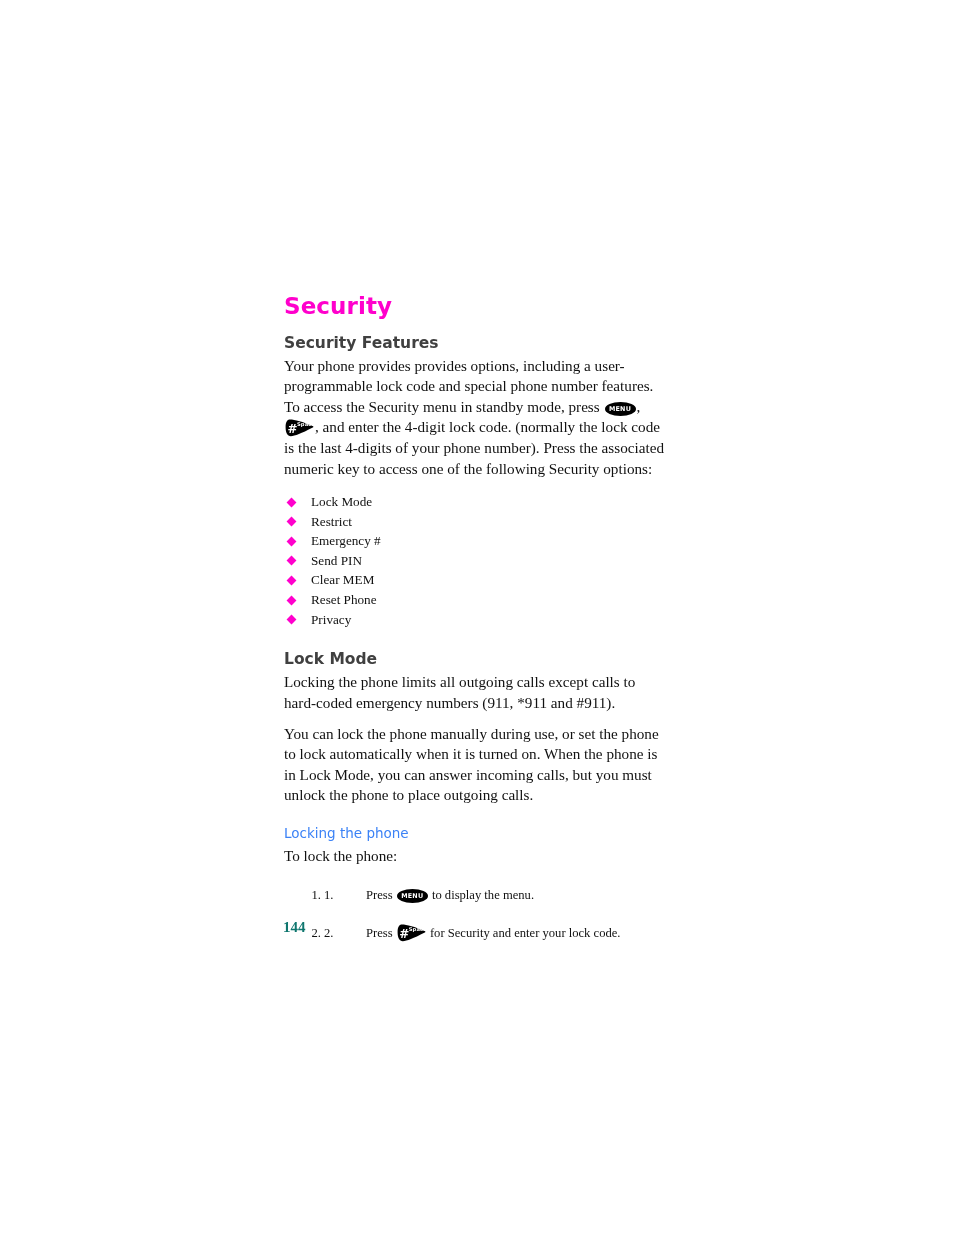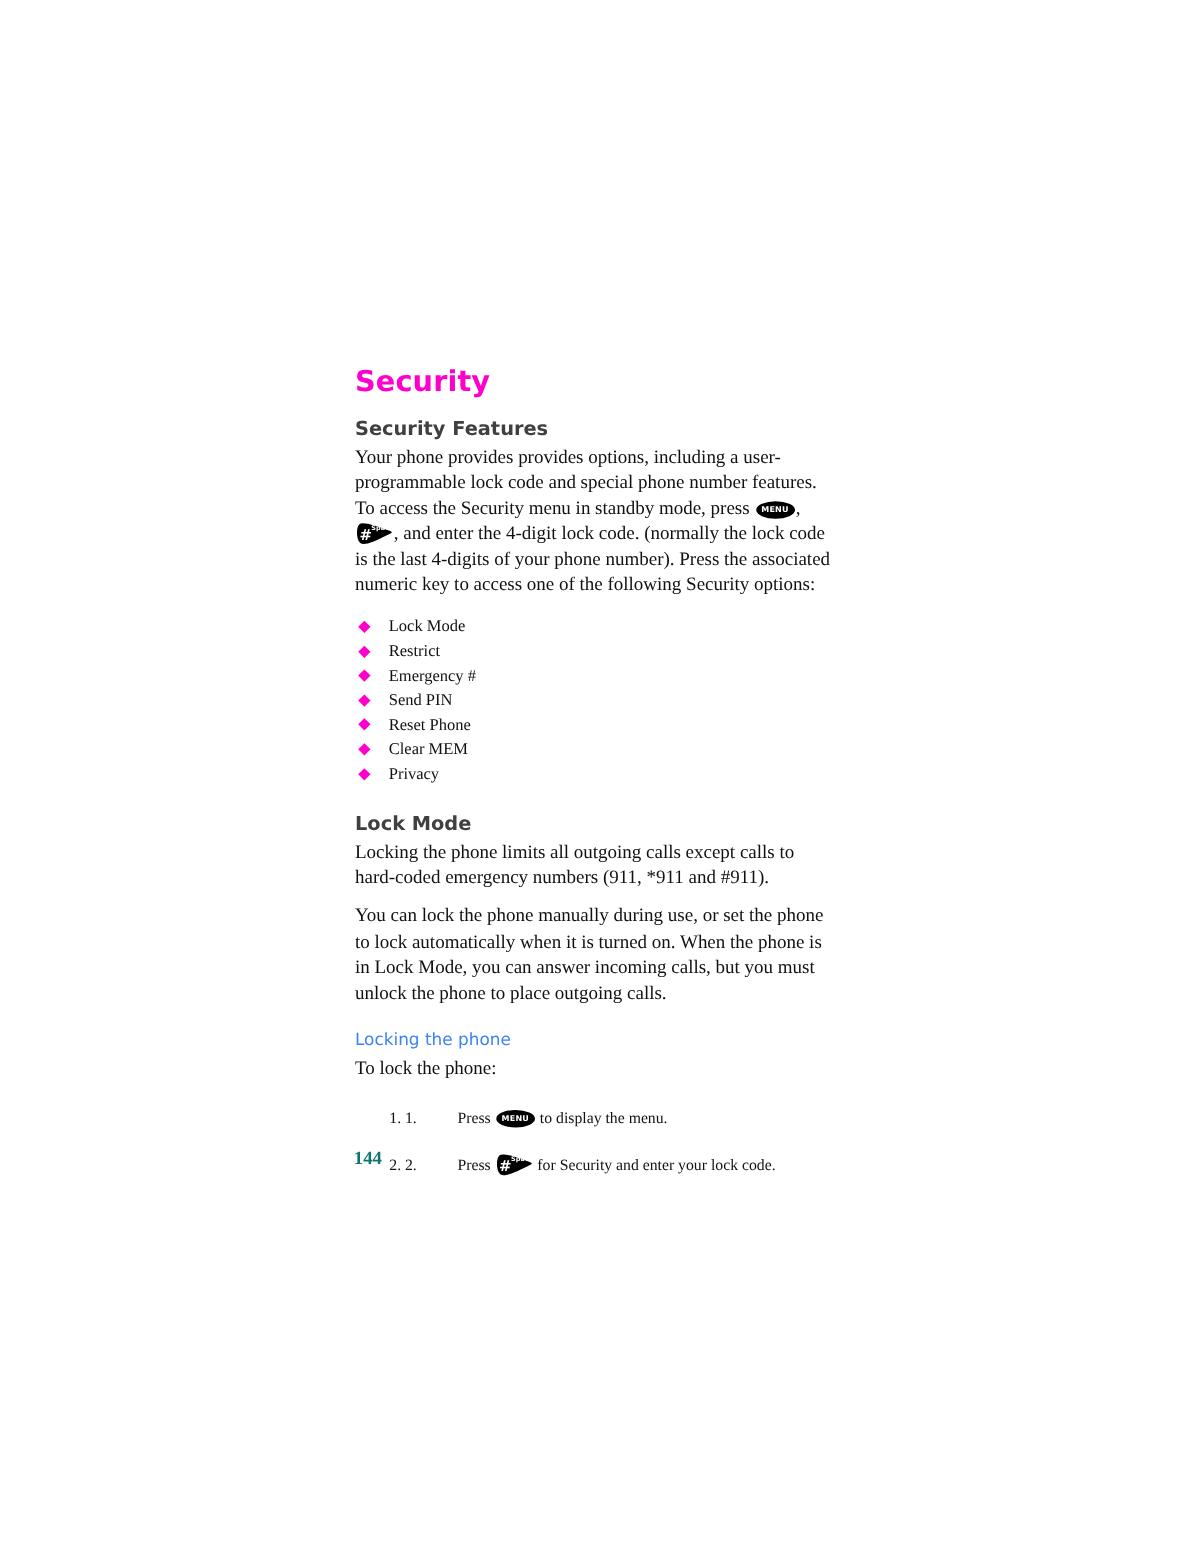--- a/index.html
+++ b/index.html
@@ -207,22 +207,22 @@
 
     <p class="para"><span>Your phone provides provides options, including a user-programmable lock code and special phone number features. To access the Security menu in standby mode, press </span><span class="key-menu"><span class="key-menu-label">MENU</span></span><span>, </span><span class="key-hash"><svg width="29" height="19" viewBox="0 0 29 19" aria-hidden="true">
             <path d="M 5,0.6 C 2.1,0.6 0.6,3.2 0.6,8.2 C 0.6,13.6 2.4,17.2 5.8,17.2 C 10,17.2 16,14.6 27.8,8.6 C 28.6,8.2 28.6,7.4 27.6,7.0 C 18.0,3.0 9.5,0.6 5,0.6 Z" fill="#000000"></path>
           </svg><span class="hash-glyph">#</span><span class="space-glyph">Space</span></span><span>, and enter the 4-digit lock code. (normally the lock code is the last 4-digits of your phone number).  Press the associated numeric key to access one of the following Security options:</span></p>
 
     <ul class="bullet-list">
       <li class="bullet-item"><span class="diamond"></span><span>Lock Mode</span></li>
       <li class="bullet-item"><span class="diamond"></span><span>Restrict</span></li>
       <li class="bullet-item"><span class="diamond"></span><span>Emergency #</span></li>
       <li class="bullet-item"><span class="diamond"></span><span>Send PIN</span></li>
+      <li class="bullet-item"><span class="diamond"></span><span>Clear MEM</span></li>
       <li class="bullet-item"><span class="diamond"></span><span>Reset Phone</span></li>
-      <li class="bullet-item"><span class="diamond"></span><span>Clear MEM</span></li>
       <li class="bullet-item"><span class="diamond"></span><span>Privacy</span></li>
     </ul>
 
     <h2 class="h2-title spaced-top">Lock Mode</h2>
 
     <p class="para">Locking the phone limits all outgoing calls except calls to hard-coded emergency numbers (911, *911 and #911).</p>
 
     <p class="para">You can lock the phone manually during use, or set the phone to lock automatically when it is turned on. When the phone is in Lock Mode, you can answer incoming calls, but you must unlock the phone to place outgoing calls.</p>
 
     <h3 class="h3-title">Locking the phone</h3>

